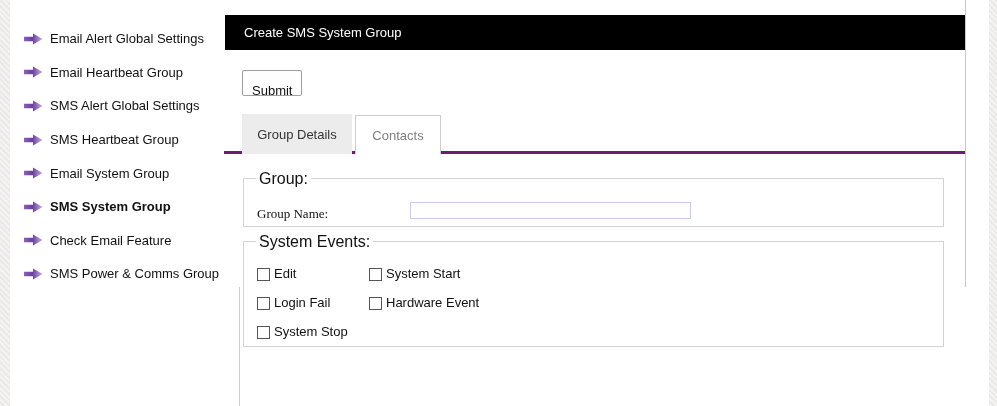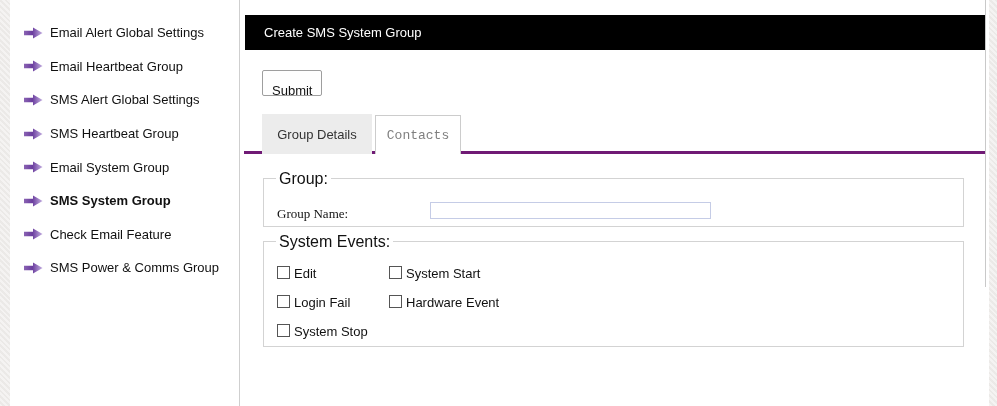--- a/index.html
+++ b/index.html
@@ -12,32 +12,32 @@
     overflow:hidden;
     color:#111;
   }
   .page { position:absolute; left:10px; top:0; width:979px; height:406px; background:#fff; }
 
   
   .sidebar {
     position:absolute; left:10px; top:0; width:230px; height:406px;
     background:#fff; border-right:1px solid #cfcfcf;
   }
-  .sidebar-nav { padding-top:16px; }
+  .sidebar-nav { padding-top:22px; }
   .nav-item {
     height:33.6px; display:flex; align-items:center;
     padding-left:14px; gap:7px; font-size:13px; color:#111; cursor:pointer;
     white-space:nowrap;
   }
   .nav-item.active .nav-label { font-weight:bold; }
   .arrow-icon { width:19px; height:12px; flex:0 0 19px; display:block; }
 
   
   .main {
-    position:absolute; left:244px; top:0; width:742px; height:287px;
+    position:absolute; left:224px; top:0; width:742px; height:287px;
     background:#fff; border-right:1px solid #c9c9c9;
   }
   .header-bar {
     position:absolute; left:1px; top:15px; width:740px; height:35px;
     background:#000; color:#fff; font-size:13px;
     display:flex; align-items:center; padding-left:19px;
   }
   .submit-btn {
     position:absolute; left:18px; top:70px; height:22px; padding:12px 9px;
     background:#fefefe; border:1px solid #9e9e9e; border-radius:2px;
@@ -48,21 +48,21 @@
     border-bottom:3px solid #701a75;
   }
   .tab {
     position:absolute; top:0; height:40px;
     display:flex; align-items:center; justify-content:center;
     font-size:13px; cursor:pointer;
   }
   .tab.active { left:18px; width:110px; background:#ececec; color:#333; }
   .tab.inactive {
     left:131px; width:86px; top:1px; height:39px;
-    background:#fff; border:1px solid #ccc; border-bottom:none; color:#7f7f7f;font-family:Liberation Mono, monospace;
+    background:#fff; border:1px solid #ccc; border-bottom:none; color:#7f7f7f;
   }
 
   
   .fieldset { position:absolute; border:1px solid #d3d3d3; background:#fff; }
   .legend {
     position:absolute; top:-8px; left:12px; background:#fff;
     padding:0 3px; font-size:16px; color:#111; line-height:15px;
   }
   .fs-group  { left:19px; top:178px; width:701px; height:49px; }
   .group-name-label { position:absolute; left:13px; top:27px; font-size:13px;font-family:Liberation Serif, serif; }
@@ -70,21 +70,21 @@
     position:absolute; left:166px; top:23px; width:281px; height:17px;
     border:1px solid #c5cce6; background:#fff; font-size:12px; padding:0 3px;
     font-family:"Liberation Sans", sans-serif;
   }
   .fs-events { left:19px; top:241px; width:701px; height:106px; }
   .events-grid {
     position:absolute; left:13px; top:17px;
     display:grid; grid-template-columns:112px auto; grid-auto-rows:29px;
     align-items:center;
   }
-  .opt { display:flex; align-items:flex-start; gap:4px; font-size:13px; cursor:default; }
+  .opt { display:flex; align-items:flex-end; gap:4px; font-size:13px; cursor:default; }
   .opt input[type=checkbox] {
     appearance:none; -webkit-appearance:none;
     width:13px; height:13px; border:1px solid #555; background:#fff;
     margin:0; cursor:pointer;
   }
   .hidden-defs { position:absolute; width:0; height:0; }
 </style>
 </head>
 <body>
 

